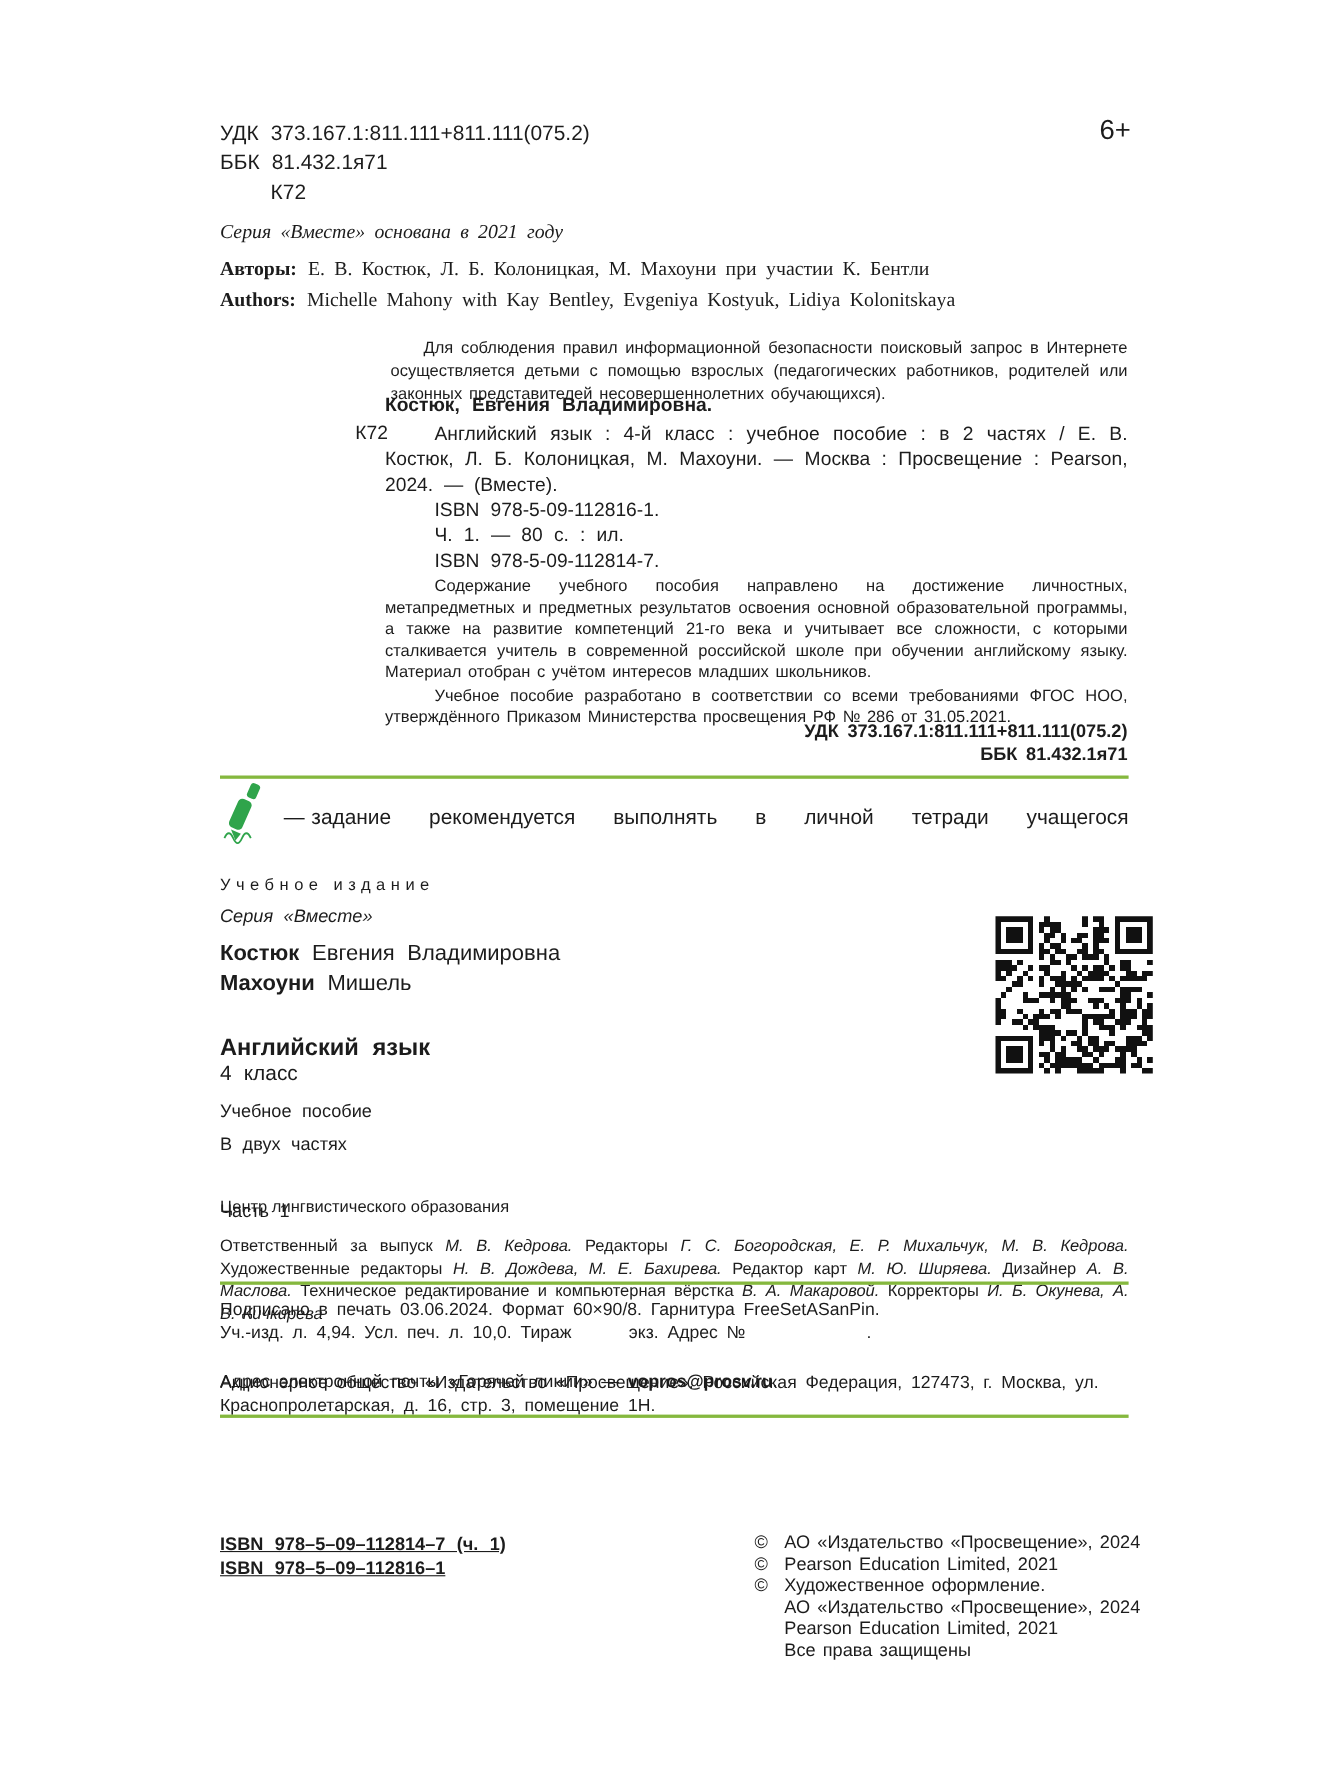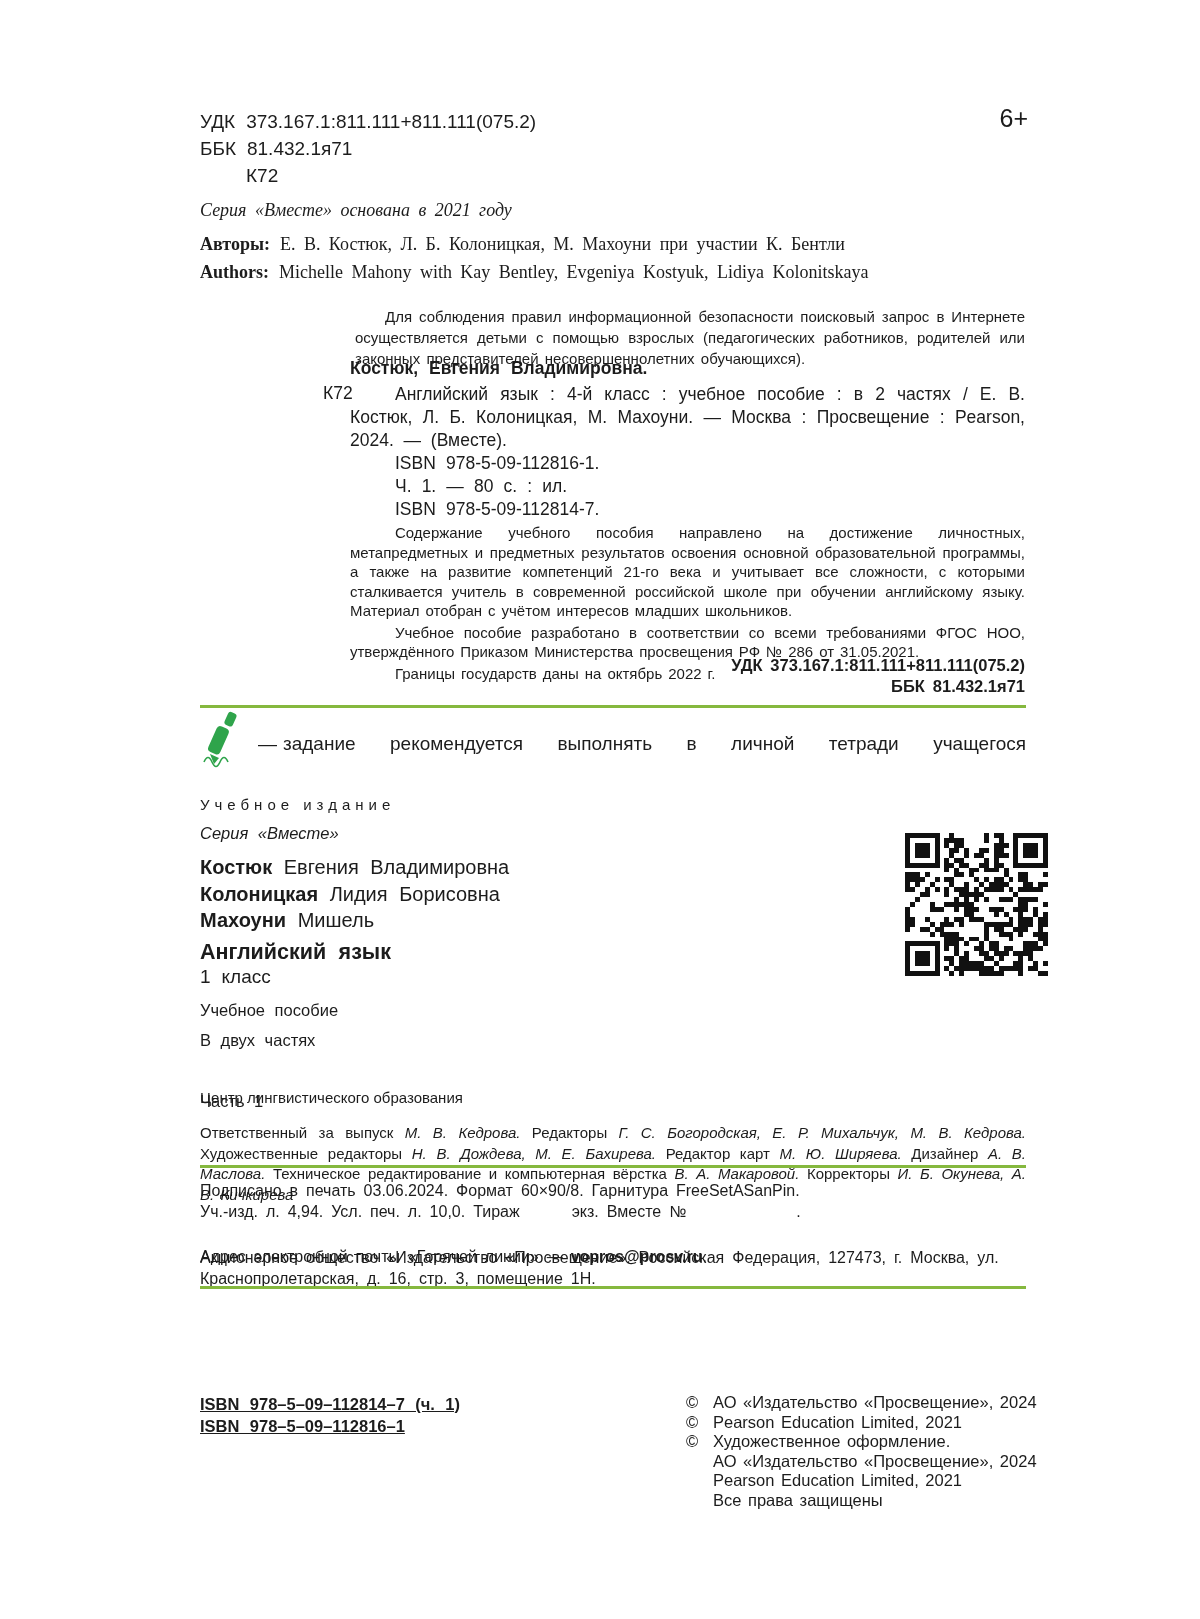--- a/index.html
+++ b/index.html
@@ -100,21 +100,20 @@
   <div class="card-author">Костюк, Евгения Владимировна.</div>
   <div class="bib-wrap">
     <span class="k72-card">К72</span>
     <p class="bib just">Английский язык : 4-й класс : учебное пособие : в 2 частях / Е. В. Костюк, Л. Б. Колоницкая, М. Махоуни. — Москва : Просвещение : Pearson, 2024. — (Вместе).</p>
   </div>
   <p class="isbn-line">ISBN 978-5-09-112816-1.</p>
   <p class="isbn-line">Ч. 1. — 80 с. : ил.</p>
   <p class="isbn-line">ISBN 978-5-09-112814-7.</p>
   <p class="annot just">Содержание учебного пособия направлено на достижение личностных, метапредметных и предметных результатов освоения основной образовательной программы, а также на развитие компетенций 21-го века и учитывает все сложности, с которыми сталкивается учитель в современной российской школе при обучении английскому языку. Материал отобран с учётом интересов младших школьников.</p>
   <p class="annot just">Учебное пособие разработано в соответствии со всеми требованиями ФГОС НОО, утверждённого Приказом Министерства просвещения РФ № 286 от 31.05.2021.</p>
-  <p class="annot">Границы государств даны на октябрь 2022 г.</p>
 </div>
 
 <div class="abs udk-bottom">
   <div>УДК 373.167.1:811.111+811.111(075.2)</div>
   <div>ББК 81.432.1я71</div>
 </div>
 
 <div class="abs rule rule1"></div>
 
 <div class="abs pen-wrap">
@@ -129,26 +128,25 @@
 </div>
 <div class="abs pen-note">
   <span class="dash">—</span><span>задание рекомендуется выполнять в личной тетради учащегося</span>
 </div>
 
 <div class="abs ed-type">Учебное издание</div>
 <div class="abs ed-series i">Серия «Вместе»</div>
 
 <div class="abs ed-authors">
   <div><span class="b">Костюк</span> <span>Евгения Владимировна</span></div>
-  <div><span class="b">Колоницкая</span> <span>Лидия Борисовна</span></div>
   <div><span class="b">Махоуни</span> <span>Мишель</span></div>
 </div>
 
 <div class="abs ed-title">Английский язык</div>
-<div class="abs ed-grade">1 класс</div>
+<div class="abs ed-grade">4 класс</div>
 <div class="abs ed-kind">Учебное пособие</div>
 <div class="abs ed-parts">В двух частях</div>
 <div class="abs ed-part">Часть 1</div>
 <div class="abs ed-center">Центр лингвистического образования</div>
 
 <p class="abs credits"><span>Ответственный за выпуск </span><span class="i">М. В. Кедрова.</span><span> Редакторы </span><span class="i">Г. С. Богородская, Е. Р. Михальчук, М. В. Кедрова.</span><span> Художественные редакторы </span><span class="i">Н. В. Дождева, М. Е. Бахирева.</span><span> Редактор карт </span><span class="i">М. Ю. Ширяева.</span><span> Дизайнер </span><span class="i">А. В. Маслова.</span><span> Техническое редактирование и компьютерная вёрстка </span><span class="i">В. А. Макаровой.</span><span> Корректоры </span><span class="i">И. Б. Окунева, А. В. Кичкирева</span></p>
 
 <div class="abs qr">
   <svg xmlns="http://www.w3.org/2000/svg" shape-rendering="crispEdges" viewBox="0 0 29 29">
       <rect x="9" y="0" width="1" height="1" fill="#111"></rect>
@@ -472,21 +470,21 @@
       <rect x="0" y="22" width="7" height="7" fill="#111"></rect>
       <rect x="1" y="23" width="5" height="5" fill="#fff"></rect>
       <rect x="2" y="24" width="3" height="3" fill="#111"></rect>
     </svg>
 </div>
 
 <div class="abs rule rule2"></div>
 
 <div class="abs imp1">Подписано в печать 03.06.2024. Формат 60×90/8. Гарнитура FreeSetASanPin.</div>
 <div class="abs imp2">
-  <span>Уч.-изд. л. 4,94. Усл. печ. л. 10,0. Тираж</span><span class="gap1"></span><span>экз. Вместе №</span><span class="gap2"></span><span>.</span>
+  <span>Уч.-изд. л. 4,94. Усл. печ. л. 10,0. Тираж</span><span class="gap1"></span><span>экз. Адрес №</span><span class="gap2"></span><span>.</span>
 </div>
 <p class="abs imp3">Акционерное общество «Издательство «Просвещение». Российская Федерация, 127473, г. Москва, ул. Краснопролетарская, д. 16, стр. 3, помещение 1Н.</p>
 <div class="abs imp4">
   <span>Адрес электронной почты «Горячей линии» —</span>
   <span class="b">vopros@prosv.ru</span><span>.</span>
 </div>
 
 <div class="abs rule rule3"></div>
 
 <div class="abs f-isbn">

